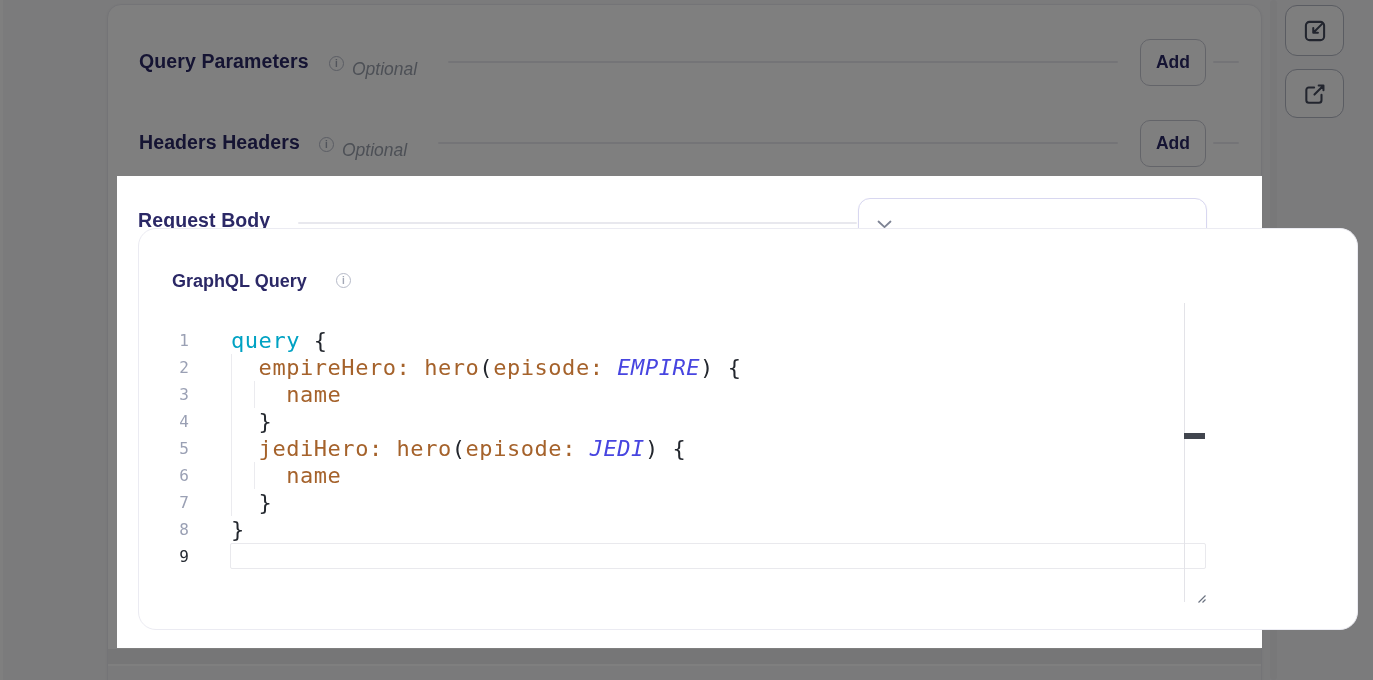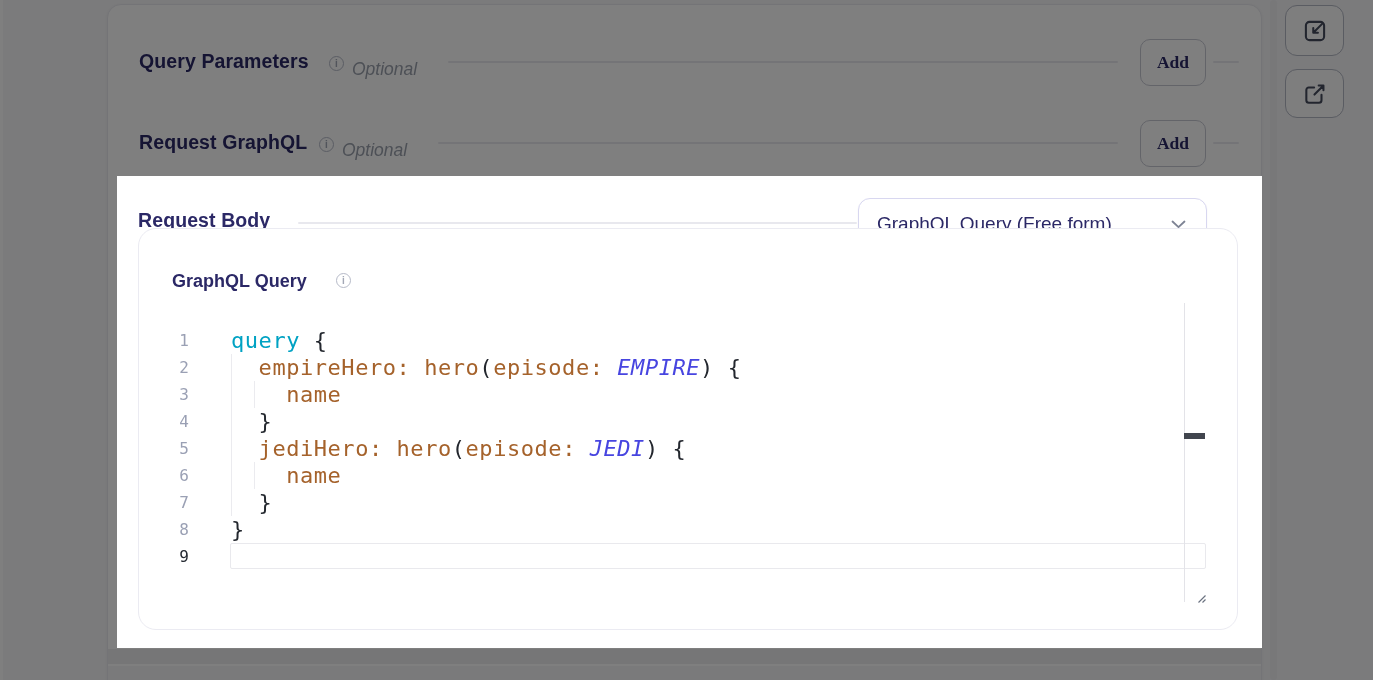--- a/index.html
+++ b/index.html
@@ -22,21 +22,21 @@
   }
   .section-title{
     font-size:19.5px;font-weight:700;color:var(--c-accent_text);
     letter-spacing:.1px;white-space:nowrap;
   }
   .optional{font-size:17.5px;font-style:italic;color:var(--c-muted_text);white-space:nowrap;margin-top:8px;}
   .divider{height:2px;background:var(--c-divider);border-radius:1px;}
   .add-btn{
     width:66px;height:47px;border:1.5px solid var(--c-button_border);border-radius:10px;
     background:#ffffff;color:var(--c-accent_text);
-    font-family:Liberation Serif, serif;font-size:17.5px;font-weight:600;
+    font-family:Liberation Sans, sans-serif;font-size:17.5px;font-weight:600;
     display:flex;align-items:center;justify-content:center;cursor:pointer;box-sizing:border-box;
   }
   .info-dot{
     display:inline-flex;width:15px;height:15px;border:1.4px solid #b6bac8;border-radius:50%;
     align-items:center;justify-content:center;
     font-size:10px;color:#a3a8b6;font-weight:600;box-sizing:border-box;cursor:pointer;
   }
   .icon-btn{
     left:1285px;width:59px;background:#fcfcfd;border:1.5px solid var(--c-icon_button_border);
     border-radius:12px;display:flex;align-items:center;justify-content:center;
@@ -53,21 +53,21 @@
   
   .spotlight{left:117px;top:176px;width:1145px;height:472px;background:#ffffff;z-index:20;}
   .rb-select{
     left:741px;top:22px;width:349px;height:52px;box-sizing:border-box;
     border:1.5px solid var(--c-select_border);border-radius:12px;background:#fff;
     display:flex;align-items:center;padding:0 20px 0 18px;cursor:pointer;
     box-shadow:0 1px 2px rgba(22,22,50,.05);
   }
   .rb-select .val{font-size:19px;color:var(--c-accent_text);white-space:nowrap;flex:1;}
   .inner-card{
-    left:21px;top:52px;width:1100px;height:402px;box-sizing:border-box;
+    left:21px;top:52px;width:1220px;height:402px;box-sizing:border-box;
     background:#fff;border:1.5px solid var(--c-inner_card_border);border-radius:18px;
   }
   .gq-label{left:33px;top:42px;font-size:18px;font-weight:700;color:var(--c-accent_text);}
 
   
   .editor{left:0;top:74px;width:1069px;height:299px;cursor:text;}
   .cm-row{position:absolute;left:0;height:27px;width:100%;display:flex;align-items:center;}
   .cm-gut{
     width:50px;text-align:right;flex:0 0 50px;
     font-family:"DejaVu Sans Mono",monospace;font-size:16px;color:var(--c-gutter);
@@ -100,21 +100,21 @@
 
 <div class="abs outer-card">
 
   <div class="abs section-title" style="left:31px;top:45px;">Query Parameters</div>
   <div class="abs info-dot" style="left:221px;top:51px;">i</div>
   <div class="abs optional" style="left:244px;top:46px;">Optional</div>
   <div class="abs divider" style="left:340px;top:56px;width:670px;"></div>
   <div class="abs divider" style="left:1105px;top:56px;width:26px;"></div>
   <button class="abs add-btn" style="left:1032px;top:34px;">Add</button>
 
-  <div class="abs section-title" style="left:31px;top:126px;">Request GraphQL</div>
+  <div class="abs section-title" style="left:31px;top:126px;">Headers Headers</div>
   <div class="abs info-dot" style="left:211px;top:132px;">i</div>
   <div class="abs optional" style="left:234px;top:127px;">Optional</div>
   <div class="abs divider" style="left:330px;top:137px;width:680px;"></div>
   <div class="abs divider" style="left:1105px;top:137px;width:26px;"></div>
   <button class="abs add-btn" style="left:1032px;top:115px;">Add</button>
 
   <div class="abs bottom-strip-a"></div>
   <div class="abs bottom-strip-b"></div>
   <div class="abs bottom-strip-c"></div>
 </div>
@@ -138,21 +138,20 @@
   </span>
 </button>
 
 <div class="abs overlay"></div>
 
 <div class="abs spotlight">
   <div class="abs section-title" style="left:21px;top:33px;">Request Body</div>
   <div class="abs divider" style="left:181px;top:46px;width:559px;"></div>
 
   <div class="abs rb-select">
-    <span class="val">GraphQL Query (Free form)</span>
     <span style="display:flex;">
       <svg width="15" height="9" viewBox="0 0 15 9">
           <path d="M1.5 1.5 L7.5 7.2 L13.5 1.5" stroke="#7d8394" stroke-width="1.8" fill="none" stroke-linecap="round" stroke-linejoin="round"></path>
         </svg>
     </span>
   </div>
 
   <div class="abs inner-card">
     <div class="abs gq-label">GraphQL Query</div>
     <div class="abs info-dot" style="left:197px;top:44px;">i</div>

